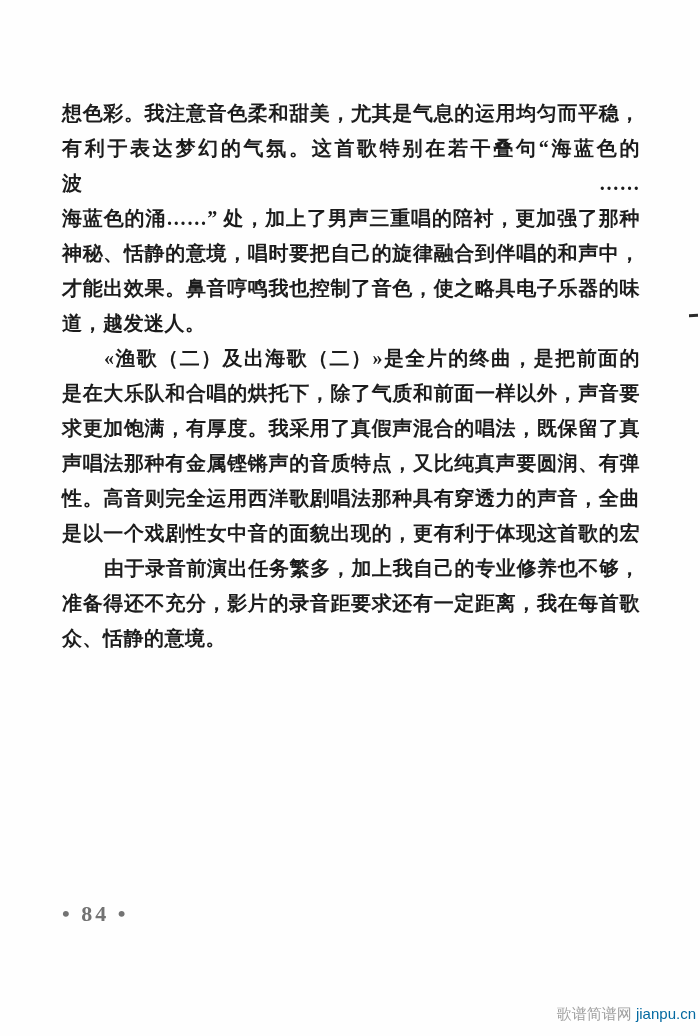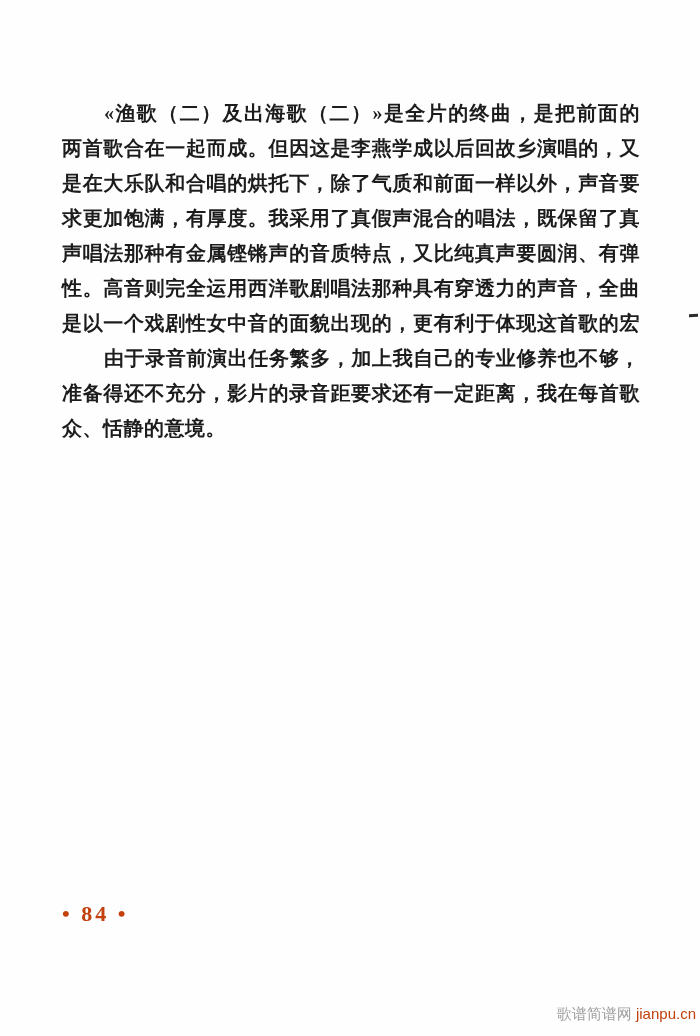--- a/index.html
+++ b/index.html
@@ -36,55 +36,62 @@
   }
   .line.indent {
     text-indent: 42px;
   }
   .page-number {
     position: absolute;
     left: 62px;
     top: 901px;
     font-size: 22px;
     letter-spacing: 3px;
-    color: #c2410c;
+    color: #737373;
     font-weight: 600;
     font-family: "Liberation Serif", "DejaVu Serif", serif;
   }
   .watermark {
     position: absolute;
     right: 4px;
     top: 1005px;
     font-size: 15px;
     font-family: "Liberation Sans", "DejaVu Sans", sans-serif;
     white-space: nowrap;
   }
   .wm-name { color: #a0a0a0; margin-left: 15px; }
-  .wm-url  { color: #c2410c; }
+  .wm-url  { color: #0369a1; }
   .edge-mark {
     position: absolute;
     left: 689px;
     top: 314px;
     width: 9px;
     height: 3px;
     background: #2c2c2c;
     transform: rotate(-2deg);
   }
 </style>
 </head>
 <body>
 
 <div class="page">
 
   <div class="text-block">
 
+    <div class="para">
+      <div class="line full">想色彩。我注意音色柔和甜美，尤其是气息的运用均匀而平稳，</div>
+      <div class="line full">有利于表达梦幻的气氛。这首歌特别在若干叠句“海蓝色的波……</div>
+      <div class="line full">海蓝色的涌……” 处，加上了男声三重唱的陪衬，更加强了那种</div>
+      <div class="line full">神秘、恬静的意境，唱时要把自己的旋律融合到伴唱的和声中，</div>
+      <div class="line full">才能出效果。鼻音哼鸣我也控制了音色，使之略具电子乐器的味</div>
+      <div class="line">道，越发迷人。</div>
+    </div>
 
     <div class="para">
       <div class="line full indent">«渔歌（二）及出海歌（二）»是全片的终曲，是把前面的</div>
-      <div class="line full">两首歌合在一起而成。但因这是李燕学成以后回故乡演唱的，又</div>
       <div class="line full">是在大乐队和合唱的烘托下，除了气质和前面一样以外，声音要</div>
       <div class="line full">求更加饱满，有厚度。我采用了真假声混合的唱法，既保留了真</div>
       <div class="line full">声唱法那种有金属铿锵声的音质特点，又比纯真声要圆润、有弹</div>
       <div class="line full">性。高音则完全运用西洋歌剧唱法那种具有穿透力的声音，全曲</div>
       <div class="line full">是以一个戏剧性女中音的面貌出现的，更有利于体现这首歌的宏</div>
     </div>
 
     <div class="para">
       <div class="line full indent">由于录音前演出任务繁多，加上我自己的专业修养也不够，</div>
       <div class="line full">准备得还不充分，影片的录音距要求还有一定距离，我在每首歌</div>

